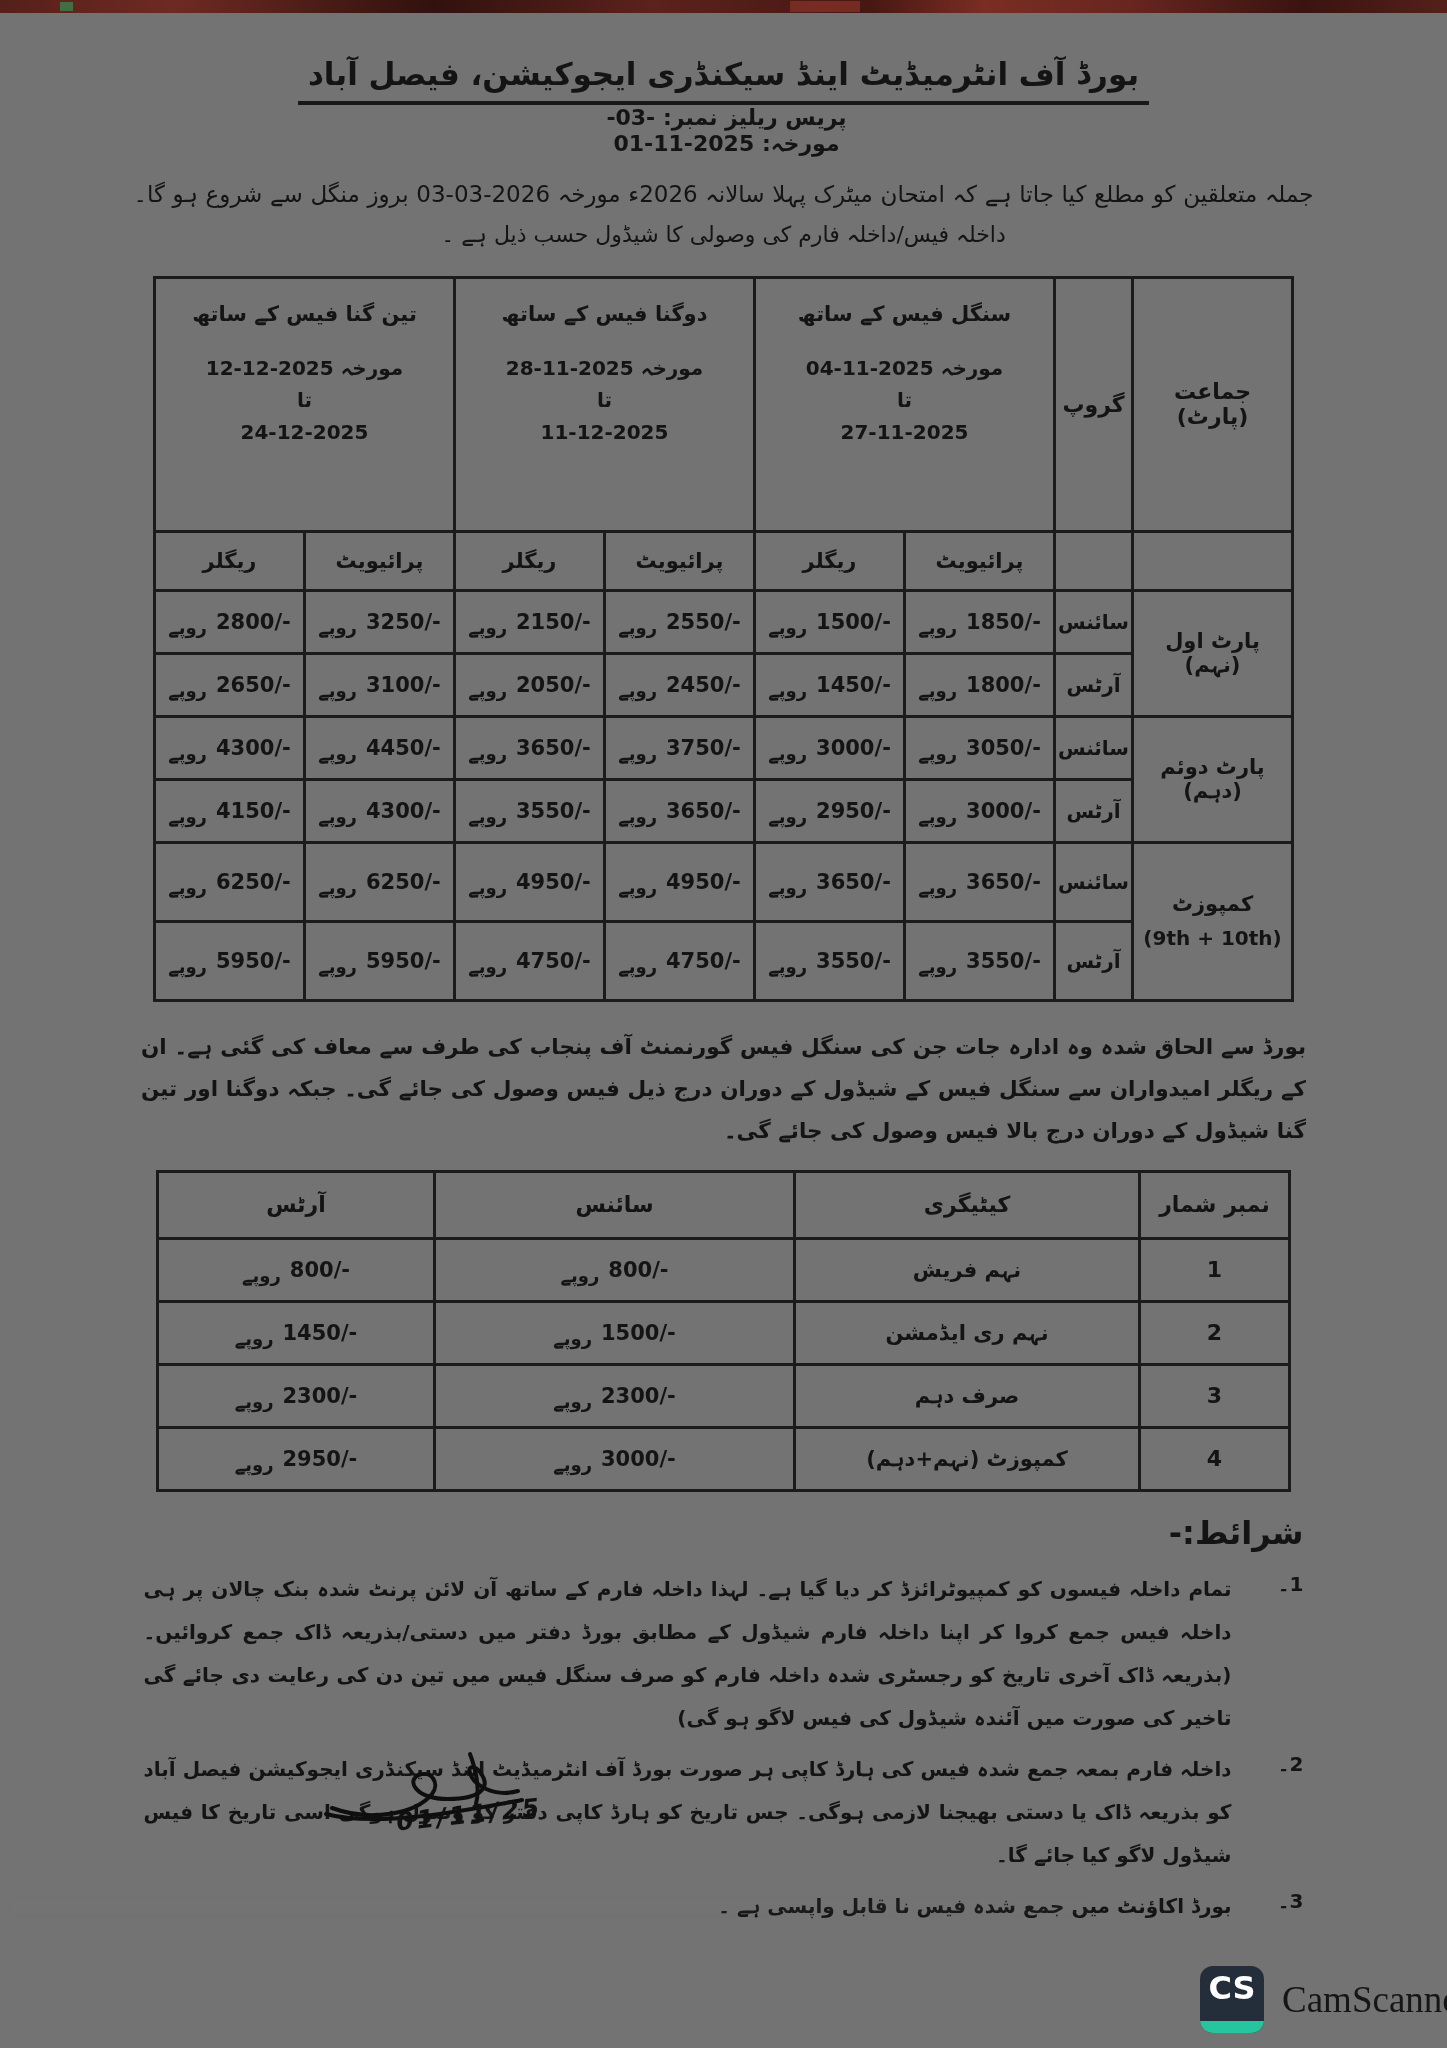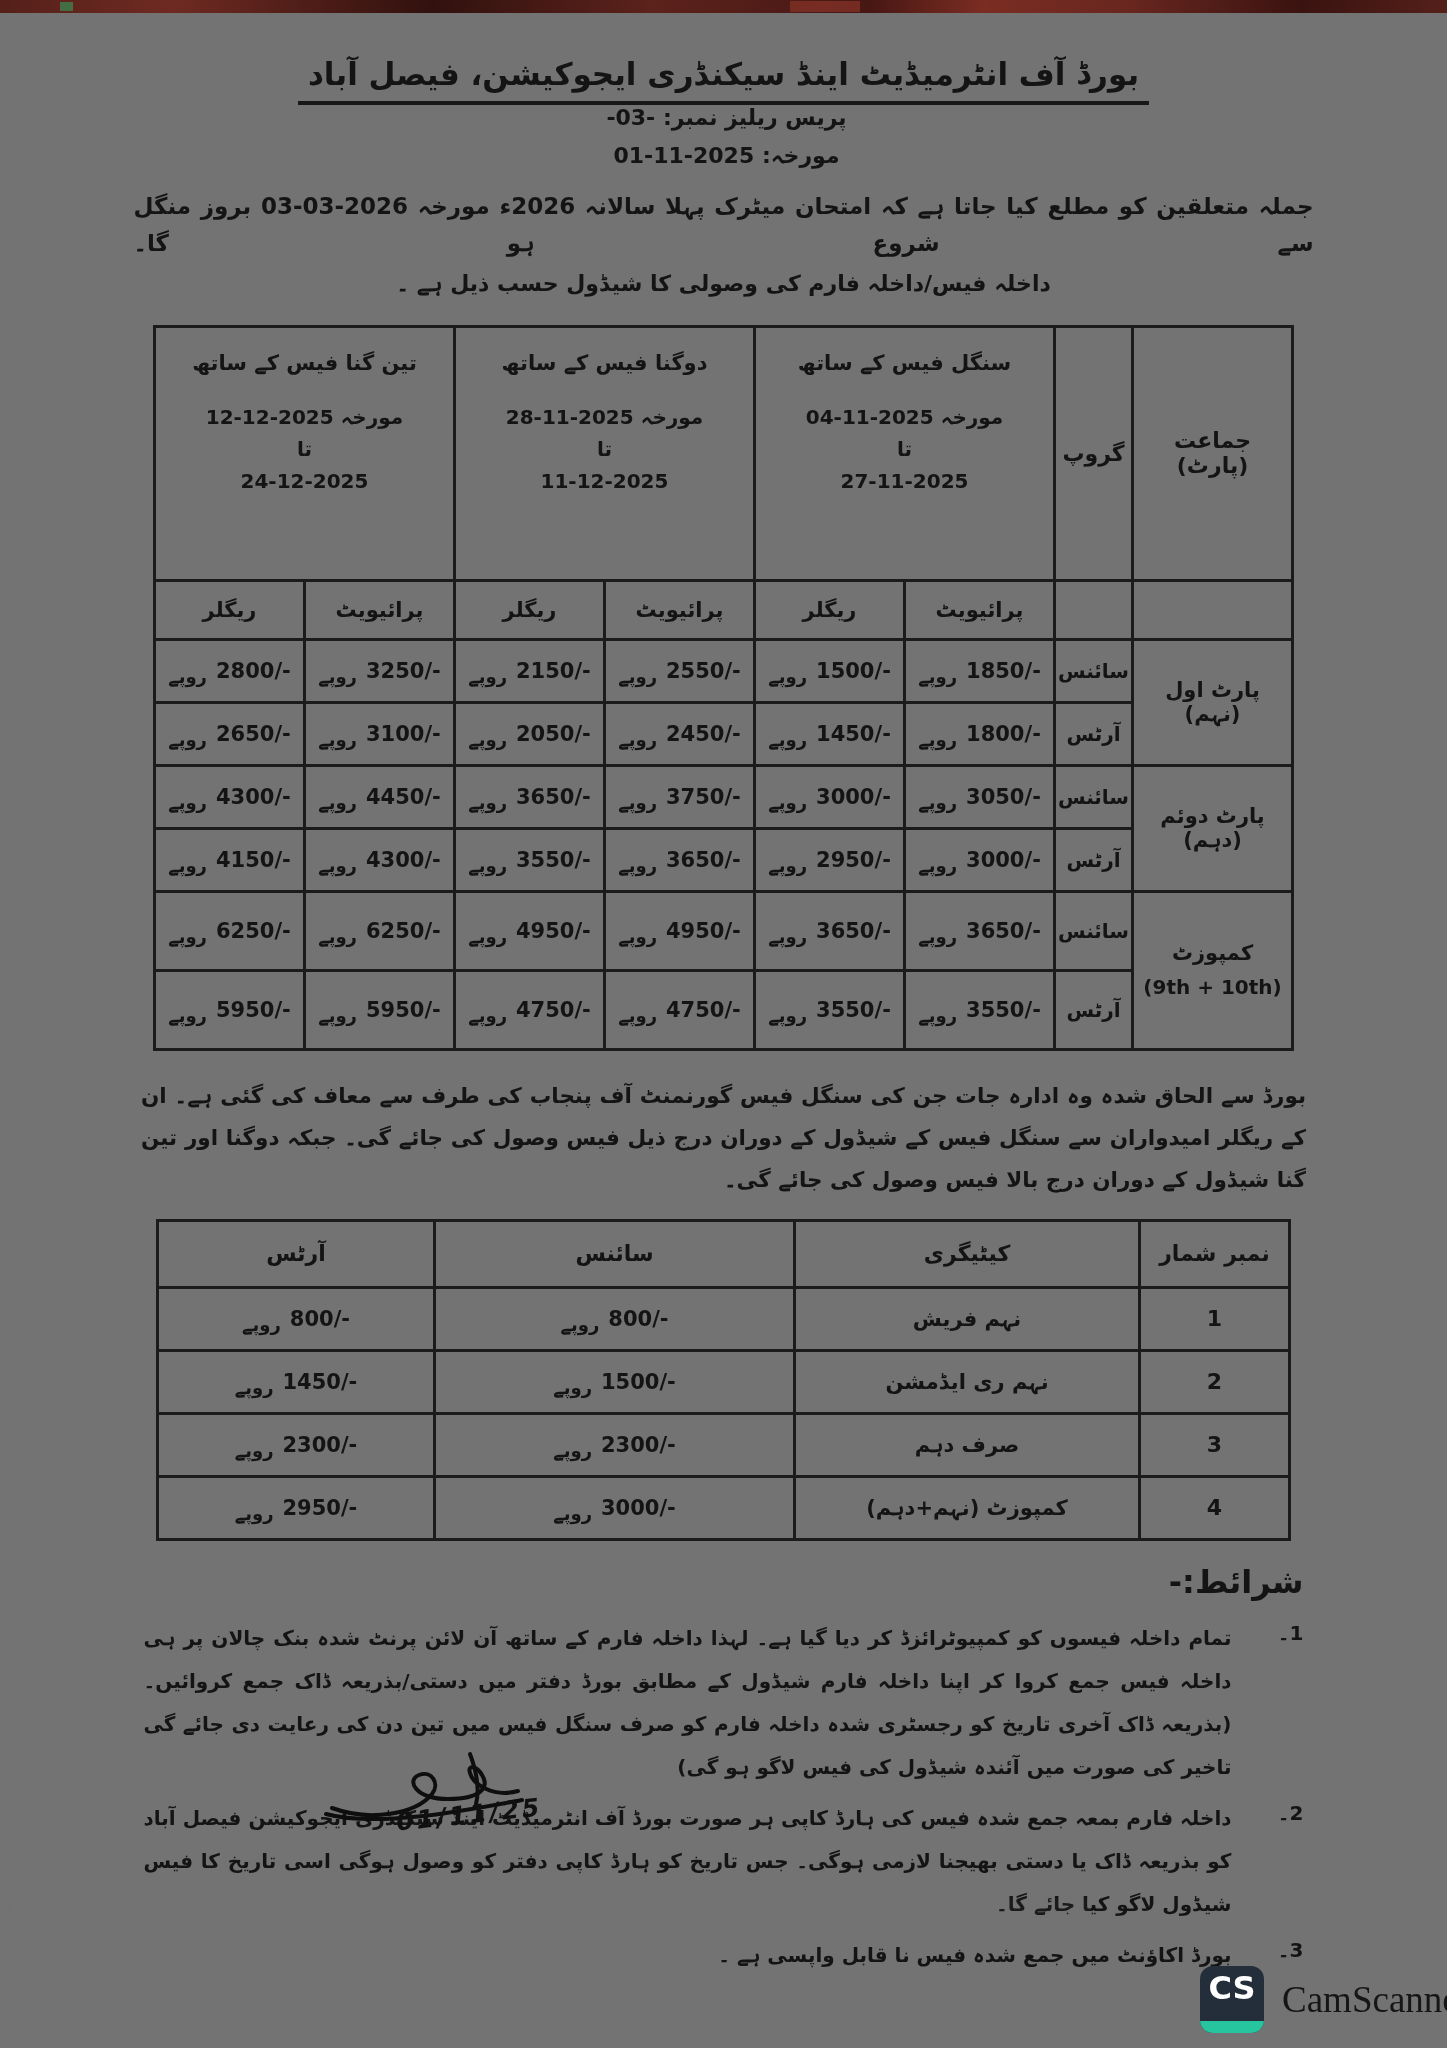--- a/index.html
+++ b/index.html
@@ -11,24 +11,24 @@
   .speck-green{position:absolute;top:2px;left:60px;width:13px;height:9px;background:#3f7a4a;opacity:.85}
   .speck-red{position:absolute;top:1px;left:790px;width:70px;height:11px;background:#93392b;opacity:.6}
   .smudge{position:absolute;top:1898px;left:10px;width:1080px;height:16px;background:rgba(110,110,110,.08);filter:blur(2px)}
 
   .doc{padding-top:56px}
   .title-wrap{text-align:center}
   .title{display:inline-block;direction:rtl;font-size:31px;font-weight:700;
          border-bottom:4px solid #181818;padding:0 10px 9px;letter-spacing:0}
   .ctr{ text-align:center;direction:rtl;font-weight:700}
   .pr-line{font-size:22px}
-  .date-line{margin-top:13px;font-size:22px}
+  .date-line{margin-top:1px;font-size:22px}
   .pr-line bdo,.date-line bdo{margin-left:6px}
 
-  .intro{width:1180px;margin:20px auto 8px;direction:rtl;font-weight:700;font-size:23px;line-height:1.6}
+  .intro{width:1180px;margin:20px auto 8px;direction:rtl;font-weight:400;font-size:23px;line-height:1.6}
   .intro-l1{text-align:justify;text-align-last:justify}
   .intro-l2{text-align:center;margin-top:4px;font-size:22px}
 
   table{border-collapse:collapse;direction:rtl;table-layout:fixed}
   td{border:3px solid #1b1b1b;text-align:center;vertical-align:middle;font-weight:700;padding:2px;overflow:hidden}
 
   table.fees{margin:24px auto 0;width:1138px}
   td.hpart{font-size:22px}
   td.hsched{vertical-align:top;padding-top:23px;height:226px}
   .sch-title{font-size:21px;margin-bottom:30px}

